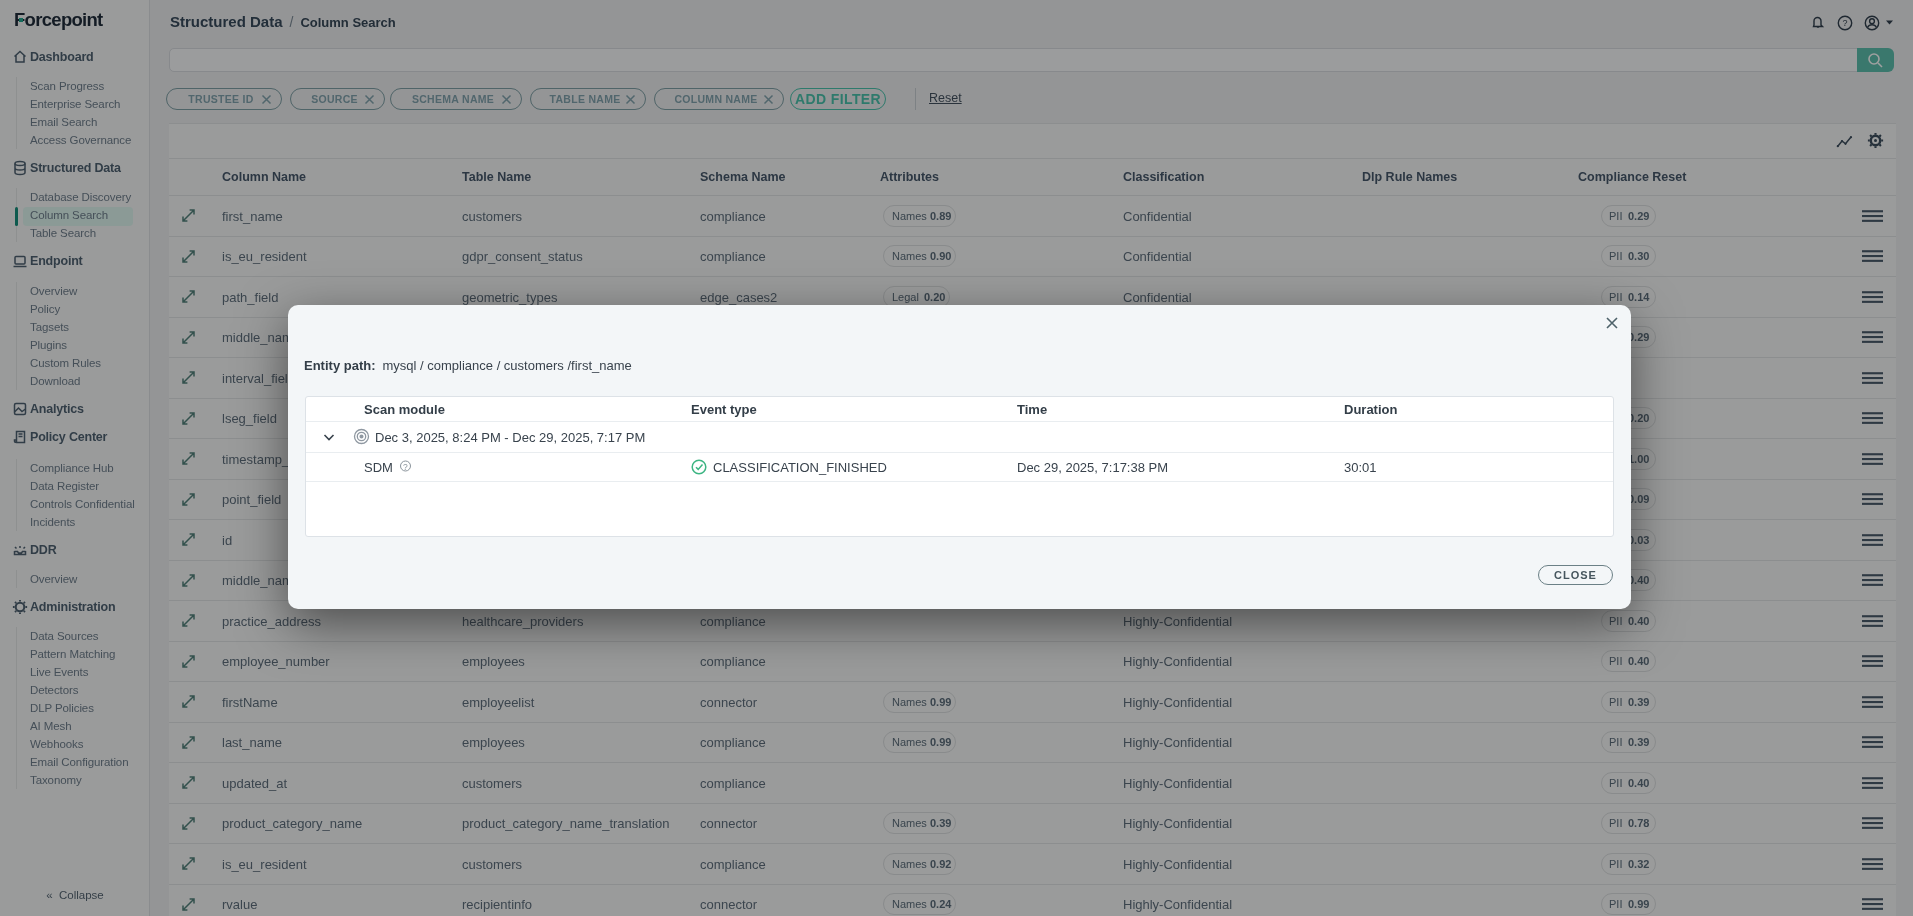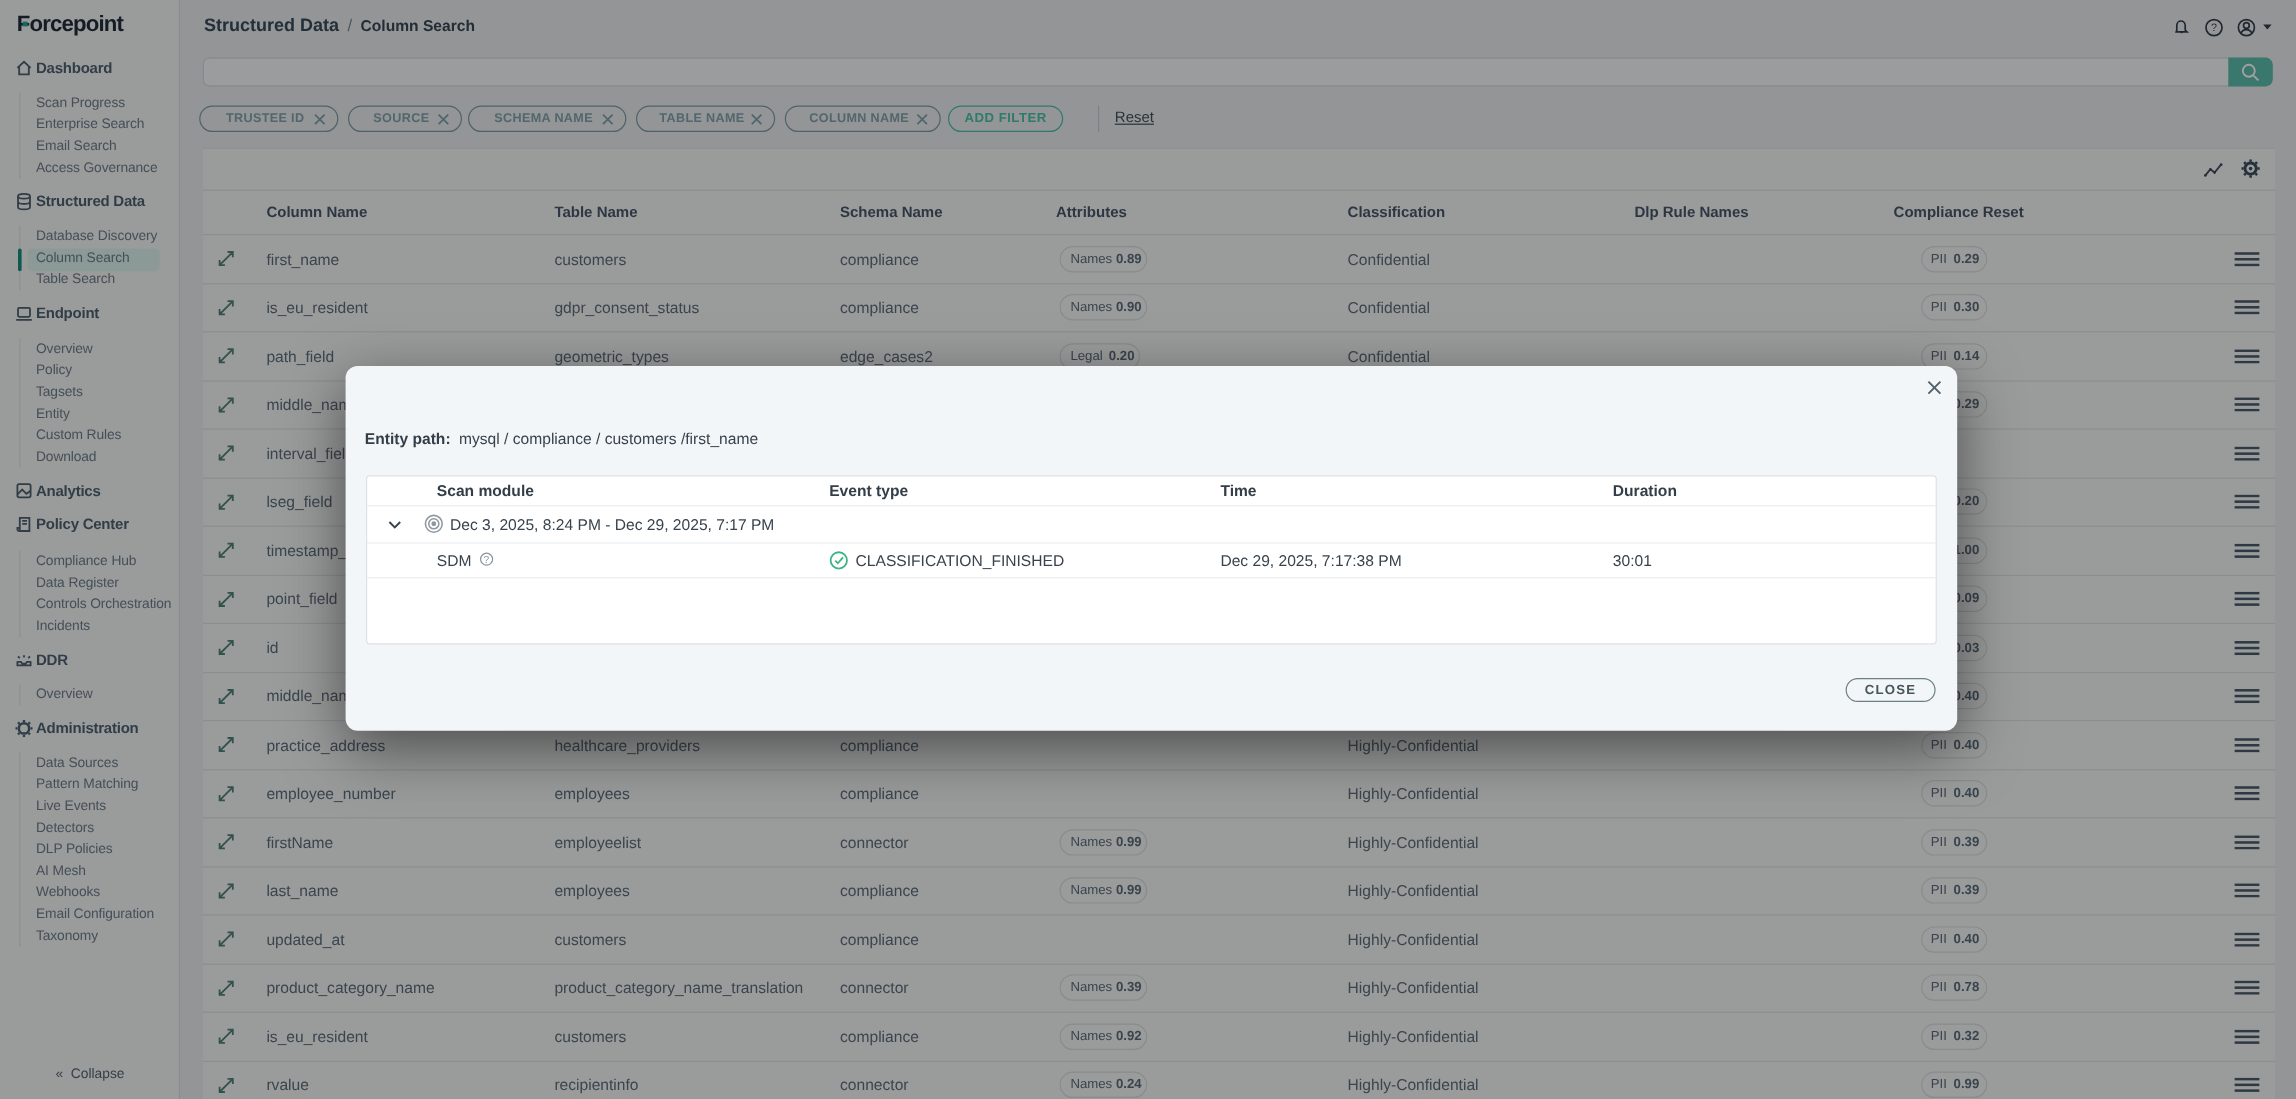--- a/index.html
+++ b/index.html
@@ -22,21 +22,21 @@
 .breadcrumb .sep { font-weight:normal; color:#4d565e; font-size:14px; padding:0 7px; }
 .breadcrumb .cur { font-size:13px; color:#222d37; }
 
 .searchinput { position:absolute; left:169px; top:48px; width:1689px; height:24px; background:#9b9c9d; border:1px solid #87898c; border-radius:5px 0 0 5px; }
 .searchbtn { position:absolute; left:1857px; top:48px; width:37px; height:24px; background:#3a786d; border-radius:0 6px 6px 0; }
 .searchbtn svg { position:absolute; left:10px; top:4px; }
 
 .chip { position:absolute; top:88px; height:22px; border:1px solid #4f6468; border-radius:11px; color:#51666d; font-size:10.5px; font-weight:bold; letter-spacing:0.3px; }
 .chip .ct { position:absolute; left:0; top:50%; transform:translateY(-50%); text-align:center; }
 .chip svg.x { position:absolute; top:5px; }
-.chipadd { position:absolute; top:88px; height:22px; border:1px solid #2e7a6c; border-radius:11px; color:#2e7a6c; font-size:11px; font-weight:bold; letter-spacing:0.4px; text-align:center; }
+.chipadd { position:absolute; top:88px; height:22px; border:1px solid #2e7a6c; border-radius:11px; color:#2e7a6c; font-size:14px; font-weight:bold; letter-spacing:0.4px; text-align:center; }
 .chipadd .ct { position:absolute; top:50%; left:0; right:0; transform:translateY(-50%); }
 .vdiv { position:absolute; left:915px; top:88px; width:1px; height:22px; background:#7d8184; }
 .reset { position:absolute; left:929px; top:91px; font-size:12.5px; color:#2a333c; text-decoration:underline; }
 
 #card { position:absolute; left:169px; top:123px; width:1727px; height:793px; background:#9a9b9b; border-top:1px solid #8c8e8f; }
 .tbbar { position:absolute; left:0; top:0; width:100%; height:35px; border-bottom:1px solid #8c8e8f; }
 .thead { position:absolute; left:0; top:35px; width:100%; height:37px; border-bottom:1px solid #8c8e8f; font-size:12.5px; font-weight:bold; color:#2c3743; }
 .thead div { position:absolute; top:50%; transform:translateY(-50%); white-space:nowrap; }
 .row { position:absolute; left:0; width:1727px; height:40.5px; border-bottom:1px solid #8c8e8f; font-size:13px; color:#3b454e; }
 .cell { position:absolute; top:50%; transform:translateY(-50%); white-space:nowrap; }
@@ -93,40 +93,40 @@
 <div class="nsec" style="top:251px">
       <svg width="16" height="16" viewBox="0 0 16 16" fill="none" stroke="#313d47" stroke-width="1.5">
         <rect x="3" y="3.5" width="10" height="7.5" rx="1"></rect>
         <path d="M1.5 13.5 H14.5"></path>
       </svg>
       <span>Endpoint</span>
     </div>
 <div class="nsub" style="top:282px">Overview</div>
 <div class="nsub" style="top:300px">Policy</div>
 <div class="nsub" style="top:318px">Tagsets</div>
-<div class="nsub" style="top:336px">Entity</div>
+<div class="nsub" style="top:336px">Plugins</div>
 <div class="nsub" style="top:354px">Custom Rules</div>
 <div class="nsub" style="top:372px">Download</div>
 <div class="nsec" style="top:399px">
       <svg width="16" height="16" viewBox="0 0 16 16" fill="none" stroke="#313d47" stroke-width="1.5">
         <rect x="2.5" y="2.5" width="11" height="11" rx="1.5"></rect>
         <path d="M2.5 11 L6.5 7 L10 10.5 L13.5 8"></path>
       </svg>
       <span>Analytics</span>
     </div>
 <div class="guide" style="top:459px;height:72px"></div>
 <div class="nsec" style="top:427px">
       <svg width="16" height="16" viewBox="0 0 16 16" fill="none" stroke="#313d47" stroke-width="1.5">
         <path d="M4.5 2.5 H12.5 V13.5 H4.5 Z M6.5 5 H10.5 M6.5 7.5 H10.5 M4.5 13.5 C3.4 13.5 2.5 12.9 2.5 12 V11 H4.5"></path>
       </svg>
       <span>Policy Center</span>
     </div>
 <div class="nsub" style="top:459px">Compliance Hub</div>
 <div class="nsub" style="top:477px">Data Register</div>
-<div class="nsub" style="top:495px">Controls Orchestration</div>
+<div class="nsub" style="top:495px">Controls Confidential</div>
 <div class="nsub" style="top:513px">Incidents</div>
 <div class="guide" style="top:570px;height:18px"></div>
 <div class="nsec" style="top:540px">
       <svg width="16" height="16" viewBox="0 0 16 16" fill="none" stroke="#313d47" stroke-width="1.5">
         <path d="M2.5 9 V12.5 H13.5 V9 M2.5 9.5 H5.5 L6.5 11 H9.5 L10.5 9.5 H13.5 M4.5 6.5 L3 5 M8 6 V4 M11.5 6.5 L13 5"></path>
       </svg>
       <span>DDR</span>
     </div>
 <div class="nsub" style="top:570px">Overview</div>
 <div class="guide" style="top:627px;height:162px"></div>

